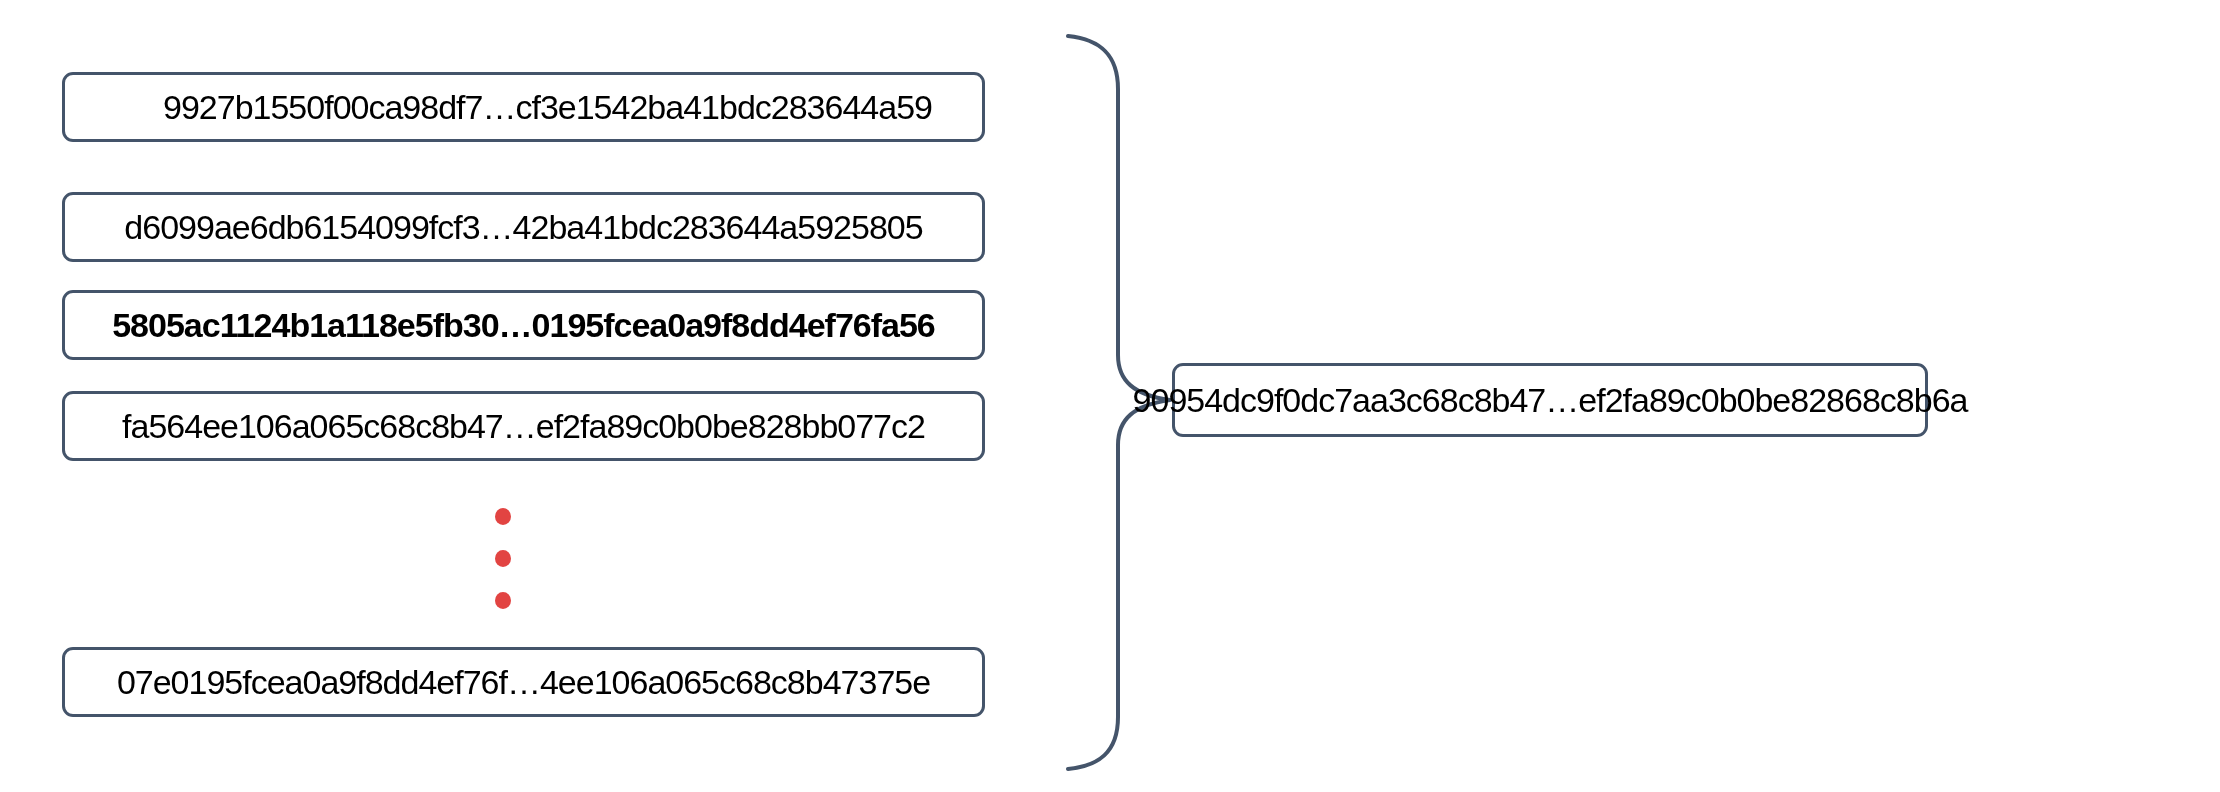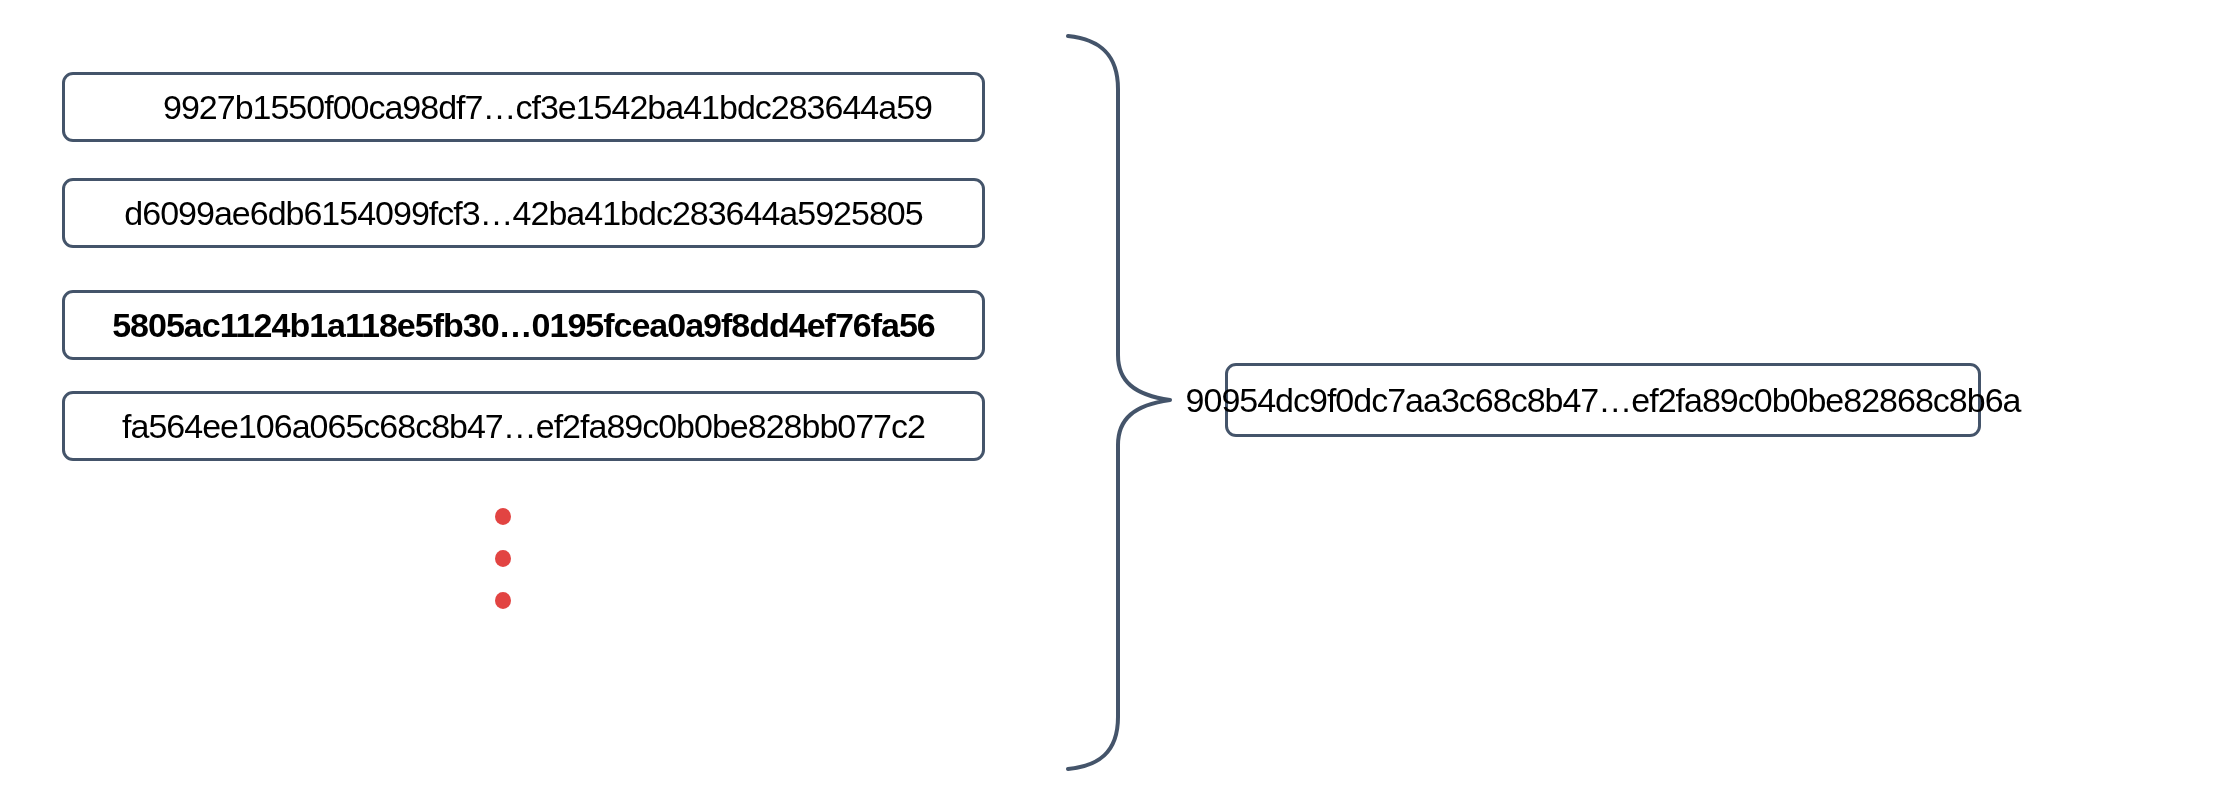--- a/index.html
+++ b/index.html
@@ -32,26 +32,26 @@
     align-items: center;
     justify-content: center;
   }
   .hash-box .hash-text {
     font-size: 34px;
     letter-spacing: -1px;
     color: var(--text);
     white-space: nowrap;
   }
   .box-1 { top: 72px; padding-left: 48px; }
-  .box-2 { top: 178px; justify-content: center; }
+  .box-2 { top: 192px; justify-content: center; }
   .box-3 { top: 290px; font-weight: bold; }
   .box-4 { top: 391px; }
   .box-5 { top: 647px; }
   .result-box {
-    left: 1225px;
+    left: 1172px;
     top: 363px;
     width: 756px;
     height: 74px;
     justify-content: center;
   }
   .ellipsis {
     position: absolute;
     left: 495px;
     top: 508px;
     width: 16px;
@@ -102,20 +102,23 @@
   <div class="hash-box box-4">
     <span class="hash-text">fa564ee106a065c68c8b47…ef2fa89c0b0be828bb077c2</span>
   </div>
 
   <div class="ellipsis">
     <span class="dot"></span>
     <span class="dot"></span>
     <span class="dot"></span>
   </div>
 
+  <div class="hash-box box-5">
+    <span class="hash-text">07e0195fcea0a9f8dd4ef76f…4ee106a065c68c8b47375e</span>
+  </div>
 
   <svg class="brace" viewBox="0 0 115 740" xmlns="http://www.w3.org/2000/svg" aria-hidden="true">
     <path d="M 8 3
              C 38 6 58 20 58 56
              L 58 322
              C 58 348 74 362 110 367
              C 74 372 58 386 58 412
              L 58 684
              C 58 720 38 733 8 736"></path>
   </svg>

